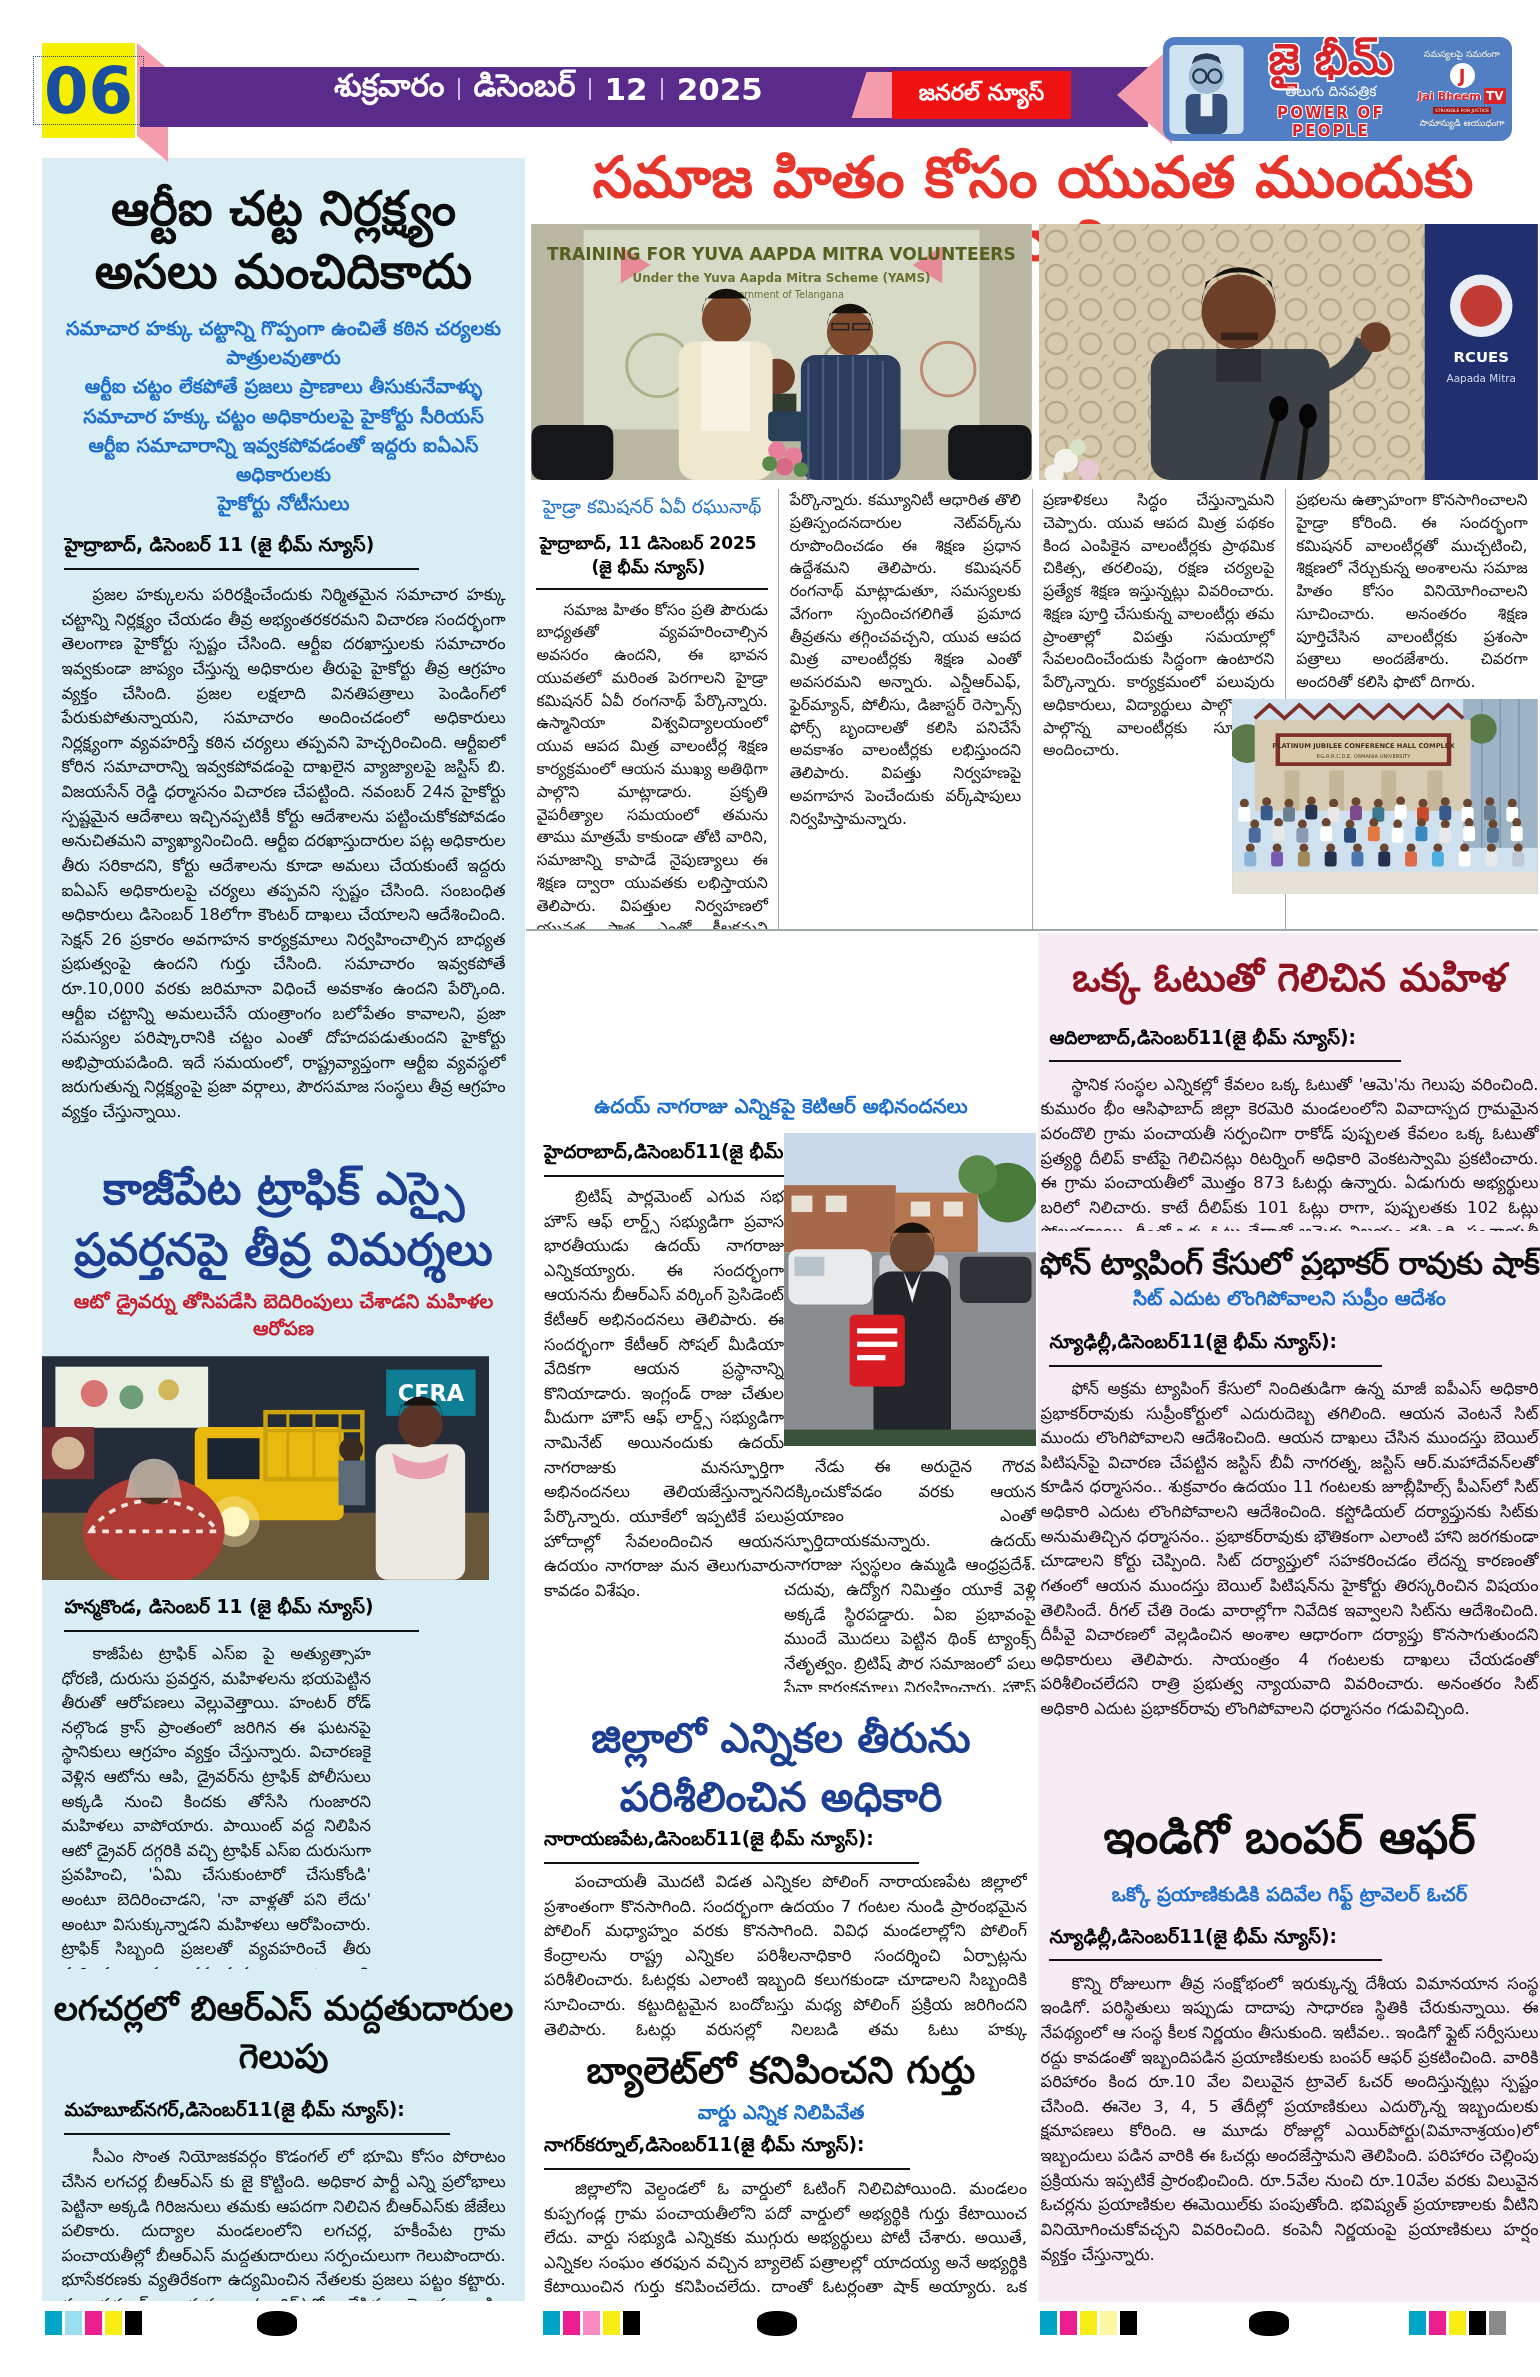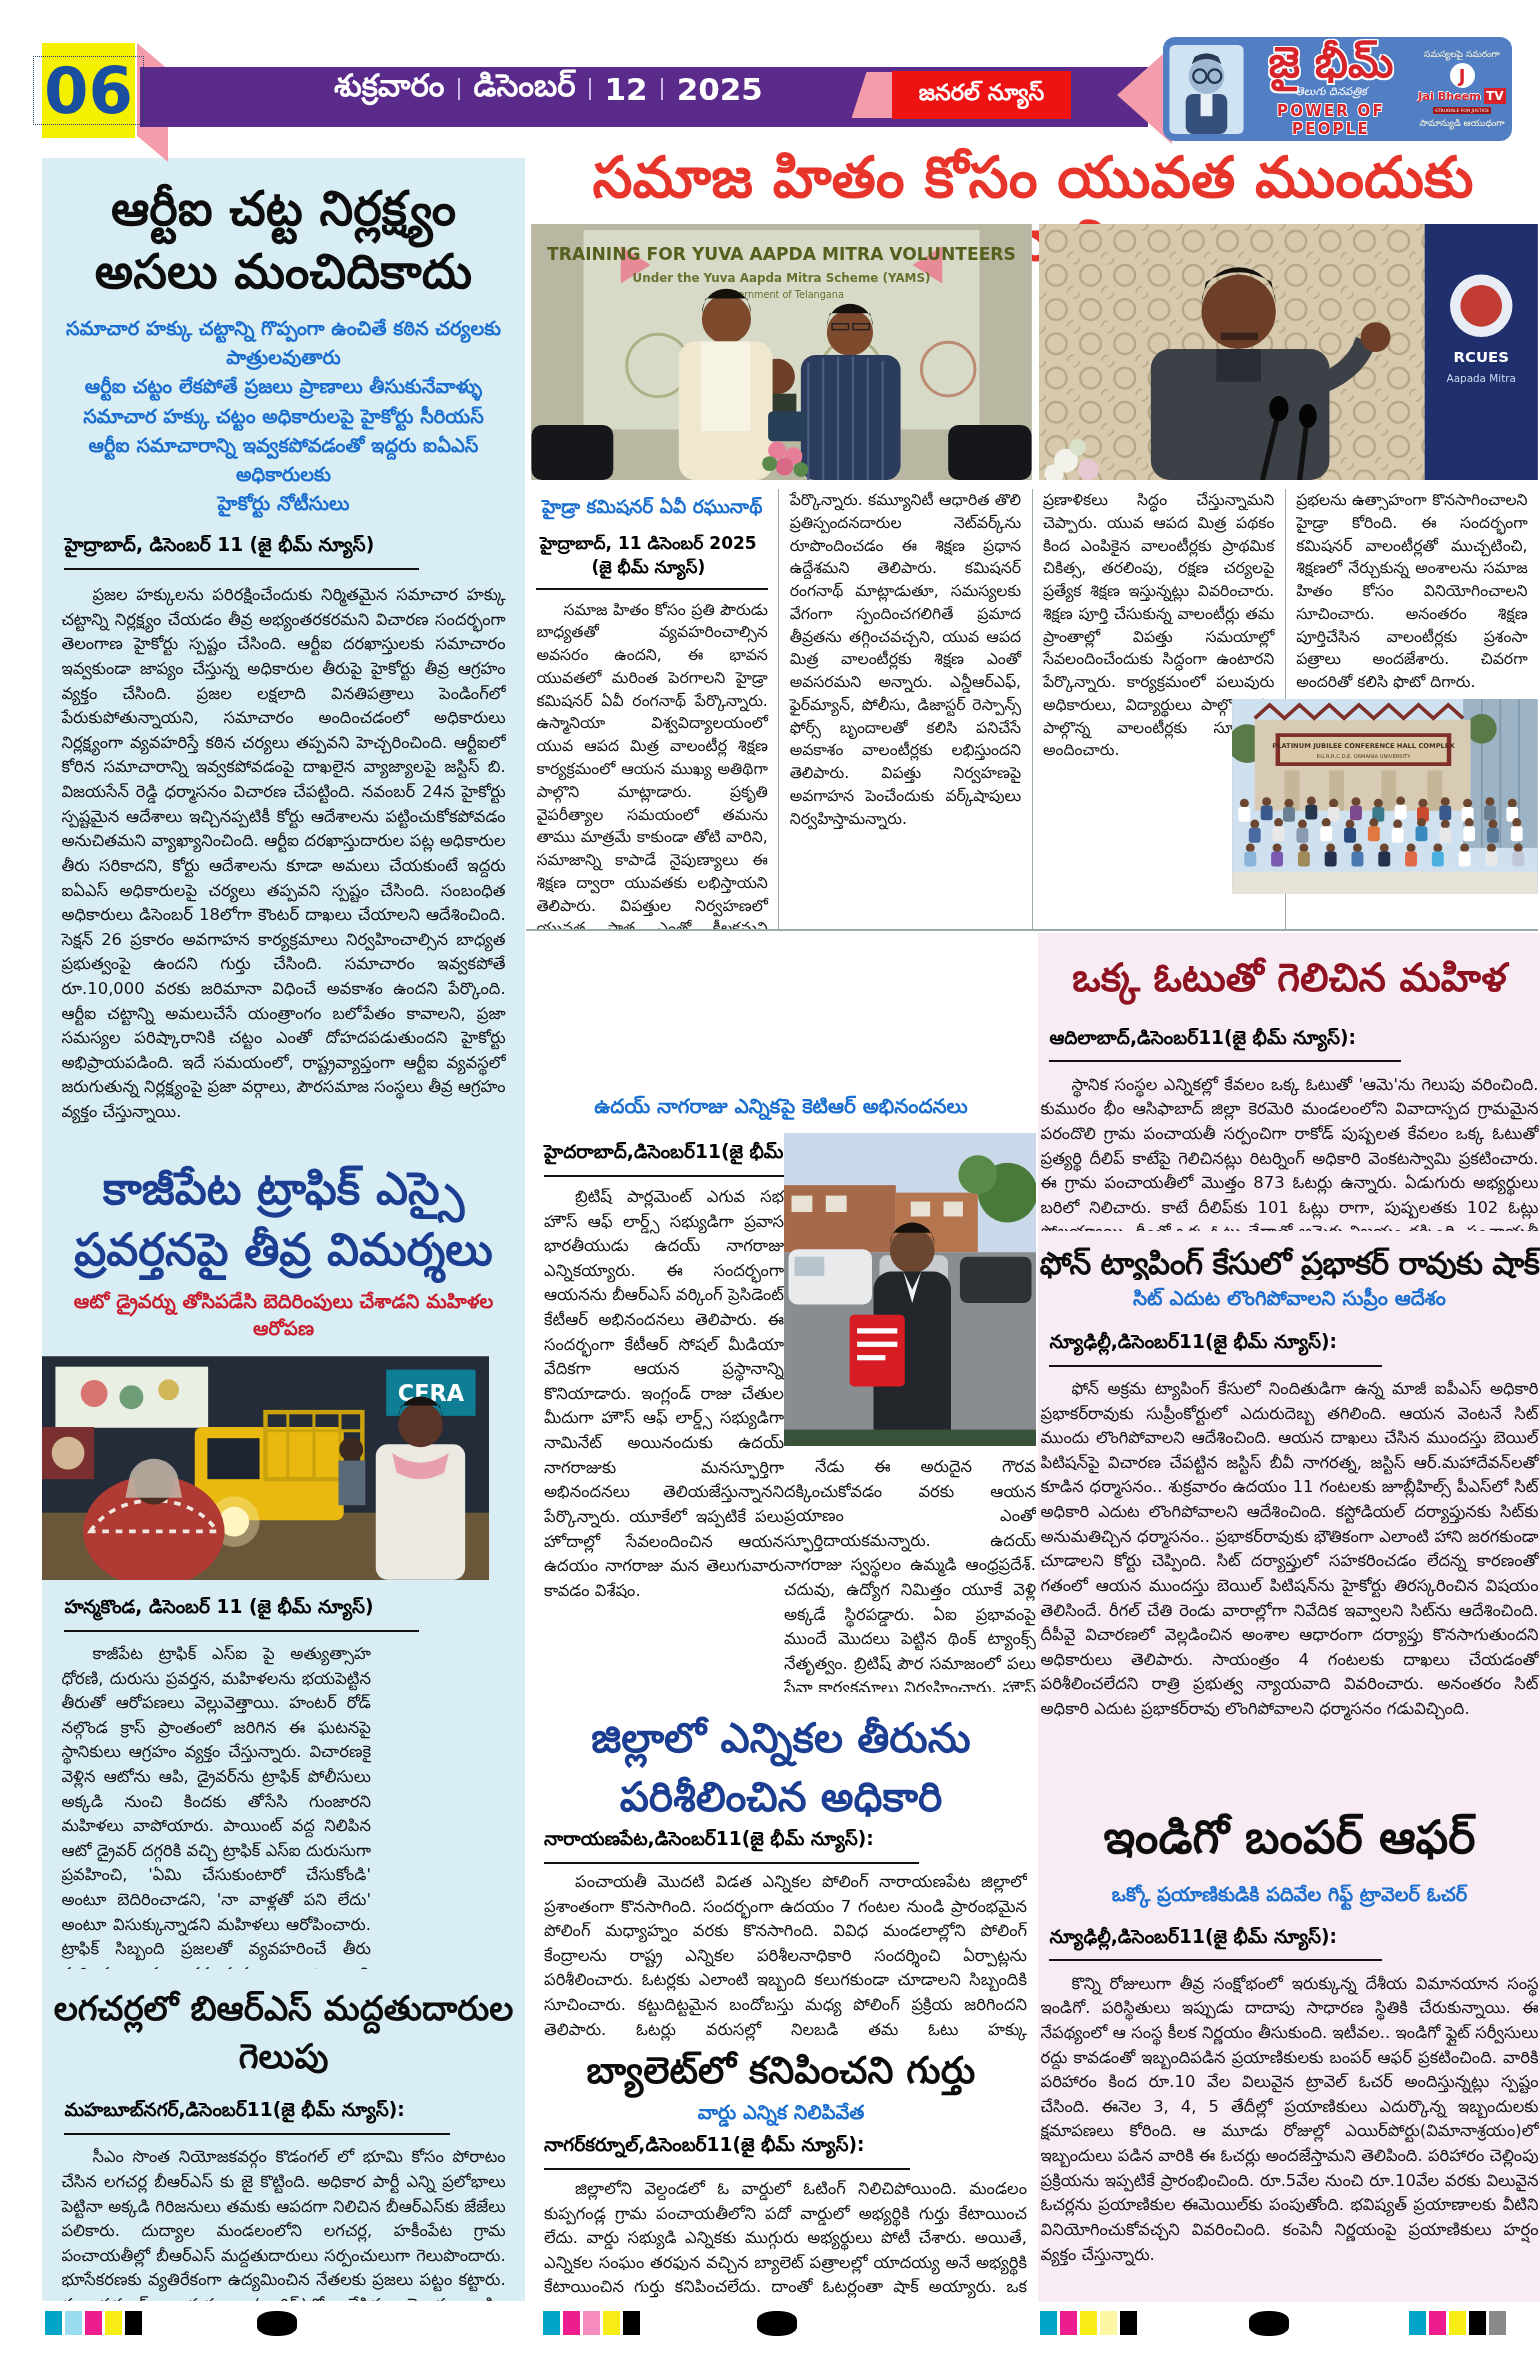--- a/index.html
+++ b/index.html
@@ -22,21 +22,21 @@
   .section-box{position:absolute;left:892px;top:71px;width:179px;height:48px;background:var(--red-box);z-index:3;
     display:flex;align-items:center;justify-content:center;color:#fff;font-weight:bold;font-size:22.4px;}
   .mast-chevron{position:absolute;left:1117px;top:46px;width:55px;height:98px;background:var(--pink);
     clip-path:polygon(100% 0,0 50%,100% 100%);z-index:2;}
   .masthead{position:absolute;left:1163px;top:37px;width:349px;height:104px;background:var(--masthead-blue);
     border-radius:12px;z-index:4;display:flex;align-items:center;padding:0 6px;box-sizing:border-box;}
   .portrait{width:75px;height:89px;border-radius:6px;overflow:hidden;flex:0 0 auto;}
   .mast-mid{flex:1;text-align:center;position:relative;}
   .mast-title{font-size:43px;font-weight:bold;color:var(--masthead-red);line-height:1.0;
     text-shadow:1.5px 1.5px 0 #fff,-1.5px -1.5px 0 #fff,1.5px -1.5px 0 #fff,-1.5px 1.5px 0 #fff;}
-  .mast-sub{font-size:11px;color:#fff;margin-top:1.5px;font-style:italic;}
+  .mast-sub{font-size:14px;color:#fff;margin-top:1.5px;}
   .mast-tag{font-size:15px;font-weight:bold;color:var(--masthead-red);letter-spacing:2.2px;margin-top:1.5px;
     text-shadow:0.7px 0.7px 0 #fff,-0.7px -0.7px 0 #fff,0.7px -0.7px 0 #fff,-0.7px 0.7px 0 #fff;}
   .mast-right{width:88px;flex:0 0 auto;text-align:center;color:#fdf7d8;font-size:9px;line-height:1.2;}
   .tv-logo{margin:3px auto;}
   .tv-circle{width:25px;height:25px;border-radius:50%;background:#fff;margin:0 auto;display:flex;align-items:center;justify-content:center;
     color:var(--masthead-red);font-weight:bold;font-size:18px;}
   .tv-name{color:var(--masthead-red);font-weight:bold;font-size:11.2px;
     text-shadow:0.7px 0.7px 0 #fff,-0.7px -0.7px 0 #fff;}
   .tv-tag{background:#9e1616;color:#fff;font-size:4.5px;padding:0.7px 1.5px;display:inline-block;}
   .tv-abbr{display:inline-block;background:var(--masthead-red);color:#fff;font-size:12px;font-weight:bold;padding:0.7px 2.2px;}
@@ -67,21 +67,21 @@
   .lag-body{margin:10.4px 19.4px 0;height:224px;}
 
   
   .main-headline{position:absolute;left:529px;top:146px;width:1008px;text-align:center;
     color:var(--accent-red);font-size:57px;font-weight:bold;line-height:1.1;}
   .photo{position:absolute;background:#ccc;}
   .photo svg{display:block;}
   .youth-cols{position:absolute;left:526px;top:489px;width:1012px;height:440px;display:flex;overflow:hidden;}
   .ycol{flex:1;padding:0 10.4px;font-size:15.7px;line-height:1.45;text-align:justify;overflow:hidden;}
   .ycol + .ycol{border-left:0.7px solid #9aa;}
-  .y-lead{font-size:18.6px;text-align:center;color:var(--subhead-blue);font-weight:bold;margin:4.5px 0 10.4px;}
+  .y-lead{font-size:18.6px;text-align:center;color:var(--subhead-blue);font-weight:normal;margin:4.5px 0 10.4px;}
   .y-date{font-size:17px;padding-right:7.5px;}
   .group-photo{z-index:2;}
   .rule-h{position:absolute;left:526px;top:929px;width:1012px;height:1.5px;background:#9aa;}
 
   
   .mid{position:absolute;left:526px;width:510px;}
   .lords-headline{top:944px;font-size:42px;line-height:1.5;}
   .lords-subhead{top:1094px;font-size:20px;}
   .lords-date{position:absolute;left:544px;top:1141px;}
   .lords-b1{position:absolute;left:544px;top:1185px;width:240px;height:507px;}

